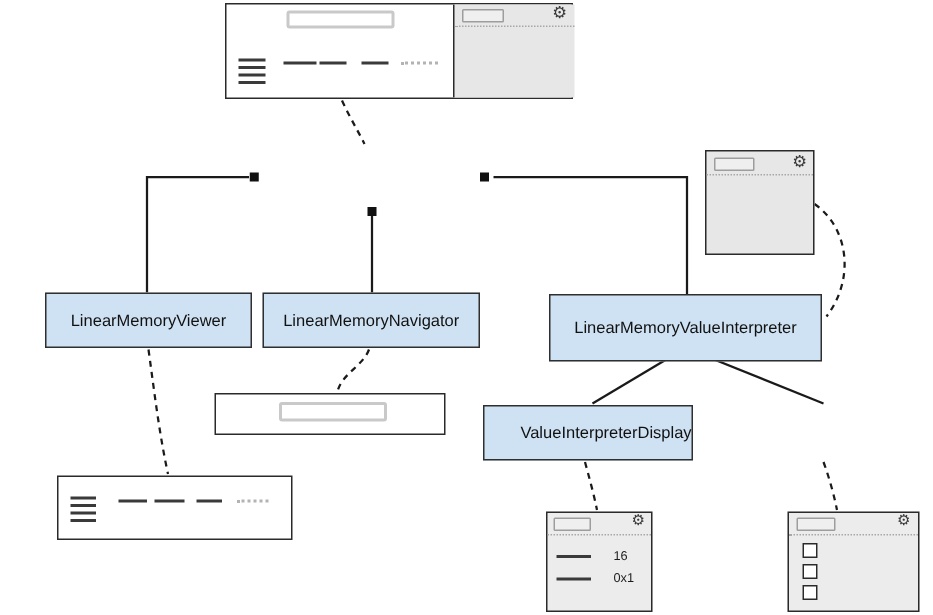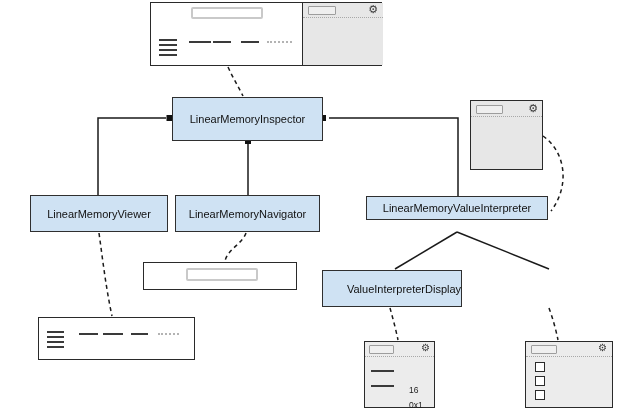--- a/index.html
+++ b/index.html
@@ -18,21 +18,21 @@
   .window{position:absolute;background:#ffffff;border:1.6px solid #2a2a2a;box-sizing:border-box;}
   .window.gray{background:#e7e7e7;}
   .panel-gray{position:absolute;top:0;bottom:0;background:#e7e7e7;border-left:1.6px solid #2a2a2a;box-sizing:border-box;}
   .inputbox{position:absolute;background:#ffffff;border:2px solid #c9c9c9;border-radius:2px;box-sizing:border-box;}
   .inputbox.small{background:#efefef;border:1.2px solid #9d9d9d;border-radius:1px;}
   .gear{position:absolute;color:#3a3a3a;font-size:11px;line-height:1;}
   .dotsep{position:absolute;left:0;right:0;border-top:1.5px dotted #a8a8a8;height:0;}
   .hline{position:absolute;height:1.7px;background:#3a3a3a;}
   .dotline{position:absolute;height:0;border-top:2px dotted #b3b3b3;}
   .checkbox{position:absolute;width:10px;height:10px;background:#fff;border:1.6px solid #2a2a2a;box-sizing:border-box;}
-  .tinytext{position:absolute;font-size:8.5px;color:#1d1d1d;line-height:1;margin-top:20px;}
+  .tinytext{position:absolute;font-size:8.5px;color:#1d1d1d;line-height:1;}
 </style>
 </head>
 <body>
 
 <div class="canvas">
 
   <svg class="edges" viewBox="0 0 622 410" xmlns="http://www.w3.org/2000/svg">
 
     <path class="edge dashed" d="M228,67 C233,78 238,86 243,96"></path>
 
@@ -74,30 +74,27 @@
       <div class="dotsep" style="top:14px;"></div>
     </div>
   </div>
 
   <div class="window gray" style="left:470px;top:100px;width:73px;height:70px;">
     <div class="inputbox small" style="left:5px;top:4px;width:27px;height:9px;"></div>
     <span class="gear" style="right:4px;top:2px;">⚙</span>
     <div class="dotsep" style="top:15px;"></div>
   </div>
 
-  <div class="node" style="left:172px;top:97px;width:151px;height:44px;">
-    <span>LinearMemoryInspector</span>
-  </div>
   <div class="node" style="left:175px;top:195px;width:145px;height:37px;">
     <span>LinearMemoryNavigator</span>
   </div>
   <div class="node" style="left:30px;top:195px;width:138px;height:37px;">
     <span>LinearMemoryViewer</span>
   </div>
-  <div class="node" style="left:366px;top:196px;width:182px;height:24px;">
+  <div class="node" style="left:366px;top:196px;width:182px;height:45px;">
     <span>LinearMemoryValueInterpreter</span>
   </div>
   <div class="node" style="left:322px;top:270px;width:140px;height:37px;padding-left:24px;">
     <span>ValueInterpreterDisplay</span>
   </div>
 
   <div class="window" style="left:143px;top:262px;width:154px;height:28px;">
     <div class="inputbox" style="left:42px;top:5px;width:72px;height:13px;"></div>
   </div>
 

